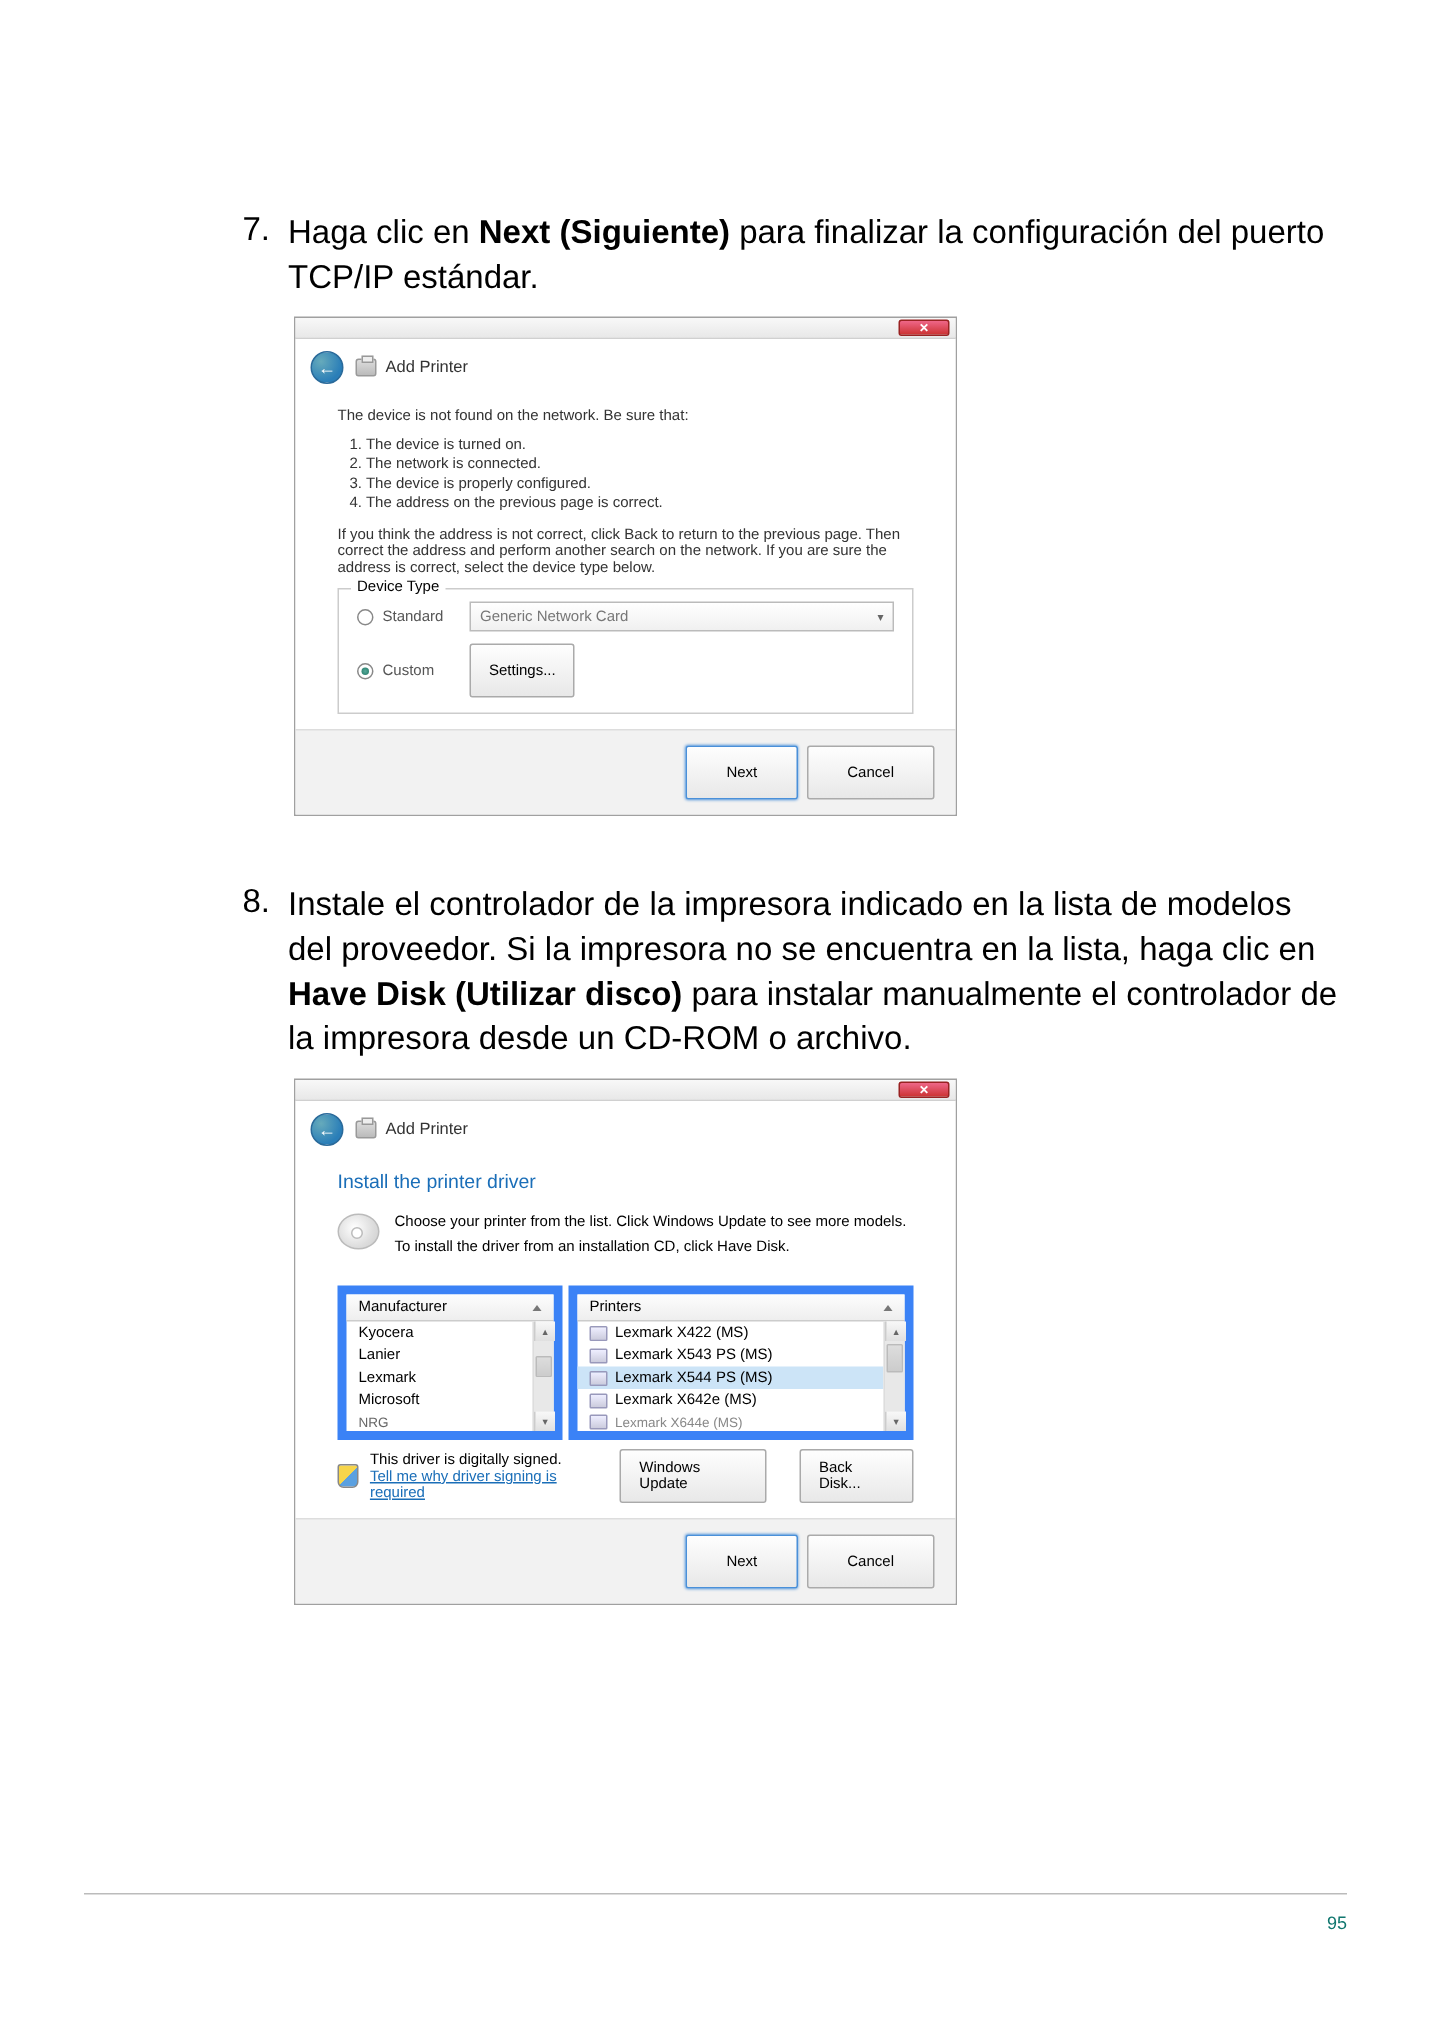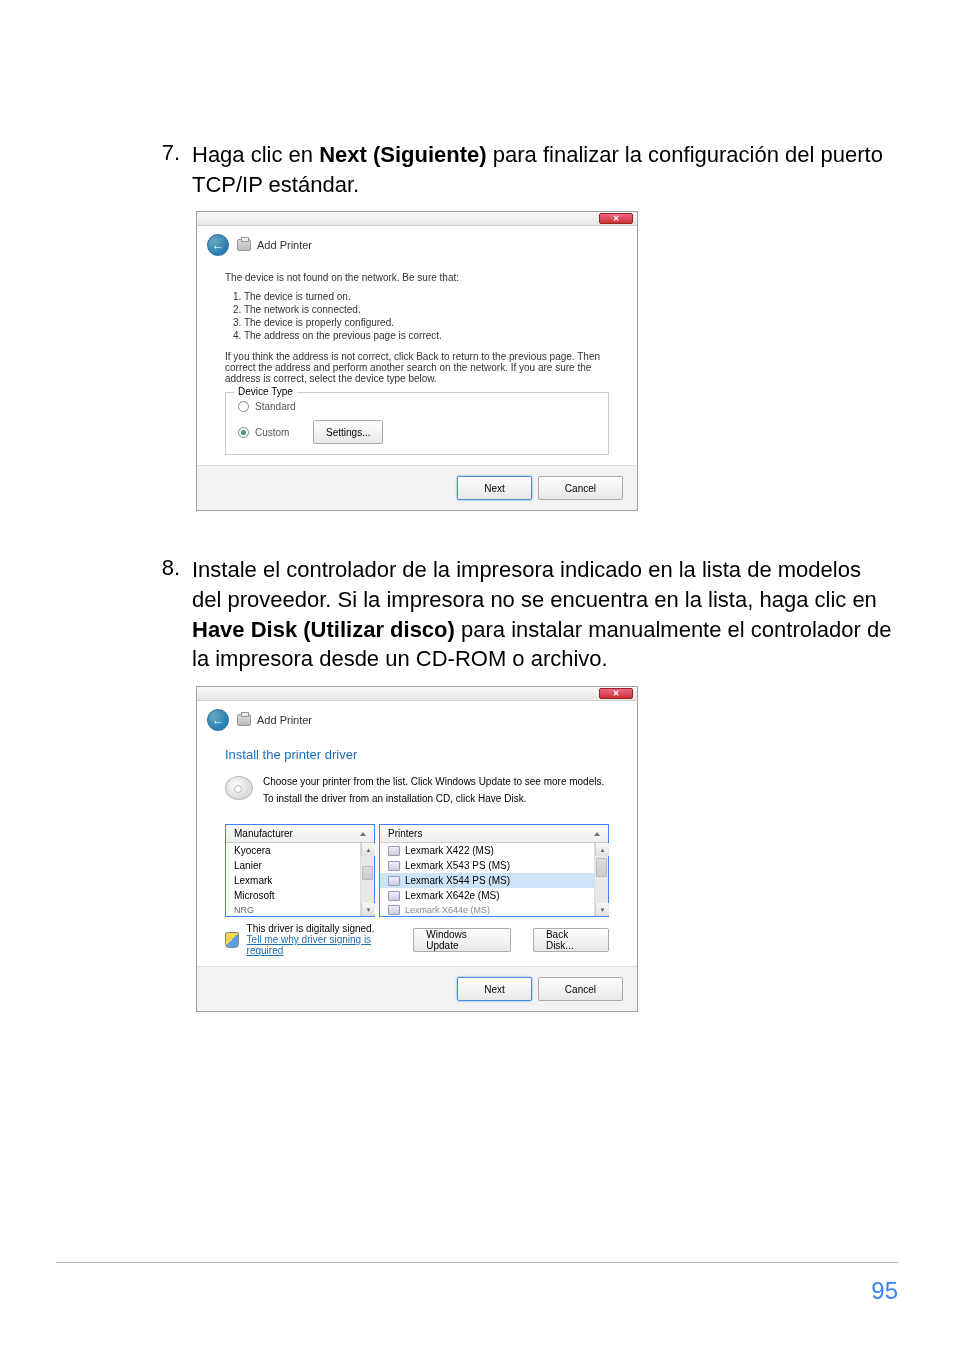--- a/index.html
+++ b/index.html
@@ -153,21 +153,21 @@
     background: linear-gradient(#fff,#f0f0f0);
     font-size: 10px;
     padding: 0 6px;
     display: flex;
     align-items: center;
     justify-content: space-between;
     color: #777;
   }
   .combo-arrow { font-size:8px; color:#666; }
   .btn {
-    height: 24px;
+    height: 36px;
     border: 1px solid #aaa;
     background: linear-gradient(#fefefe,#e8e8e8);
     font-size: 10px;
     padding: 0 12px;
     display: inline-flex;
     align-items: center;
     border-radius: 2px;
   }
   .btn-row {
     display: flex;
@@ -193,21 +193,21 @@
     content:'';position:absolute;top:8px;left:8px;width:6px;height:6px;
     border-radius:50%;background:#fff;border:1px solid #bbb;
   }
   .list-panel {
     display: flex;
     border: 0;
     margin-top: 20px;
     margin-bottom: 6px;
   }
   .list-col {
-    border: 1px solid #3b82f6;
+    border: 6px solid #3b82f6;
     font-size: 10px;
   }
   .list-col.left { width: 150px; margin-right: 4px; }
   .list-col.right { flex: 1; }
   .list-header {
     background: linear-gradient(#fdfdfd,#eee);
     border-bottom: 1px solid #ccc;
     padding: 3px 8px;
     display:flex; justify-content:space-between; align-items:center;
   }
@@ -232,24 +232,24 @@
   }
   .shield {
     width:14px;height:16px;
     background: linear-gradient(135deg,#f7d54a 50%,#5aa0e0 50%);
     border:1px solid #888; border-radius: 2px 2px 4px 4px;
   }
   .link { color:#1a6eb8; text-decoration: underline; font-size:10px; }
   .right-btns { margin-left:auto; display:flex; gap:22px; }
   .page-num {
     position: absolute;
-    bottom: 44px;
+    bottom: 60px;
     right: 56px;
-    font-size: 24px;
-    color: #3b82f6;
+    font-size: 12px;
+    color: #0f766e;
   }
   .hr {
     position: absolute;
     bottom: 86px;
     left: 56px;
     right: 56px;
     height: 1px;
     background: #bbb;
   }
 </style>
@@ -281,20 +281,24 @@
         <div>2.   The network is connected.</div>
         <div>3.   The device is properly configured.</div>
         <div>4.   The address on the previous page is correct.</div>
       </div>
       <div class="info-text">If you think the address is not correct, click Back to return to the previous page.  Then correct the address and perform another search on the network.  If you are sure the address is correct, select the device type below.</div>
       <div class="fieldset">
         <div class="legend">Device Type</div>
         <div class="radio-row">
           <div class="radio"></div>
           <div class="radio-label">Standard</div>
+          <div class="combo">
+            <span>Generic Network Card</span>
+            <span class="combo-arrow">▾</span>
+          </div>
         </div>
         <div class="radio-row" style="margin-bottom:0;">
           <div class="radio selected"></div>
           <div class="radio-label">Custom</div>
           <div class="btn">Settings...</div>
         </div>
       </div>
     </div>
     <div class="btn-row">
       <div class="btn btn-primary btn-wide">Next</div>

